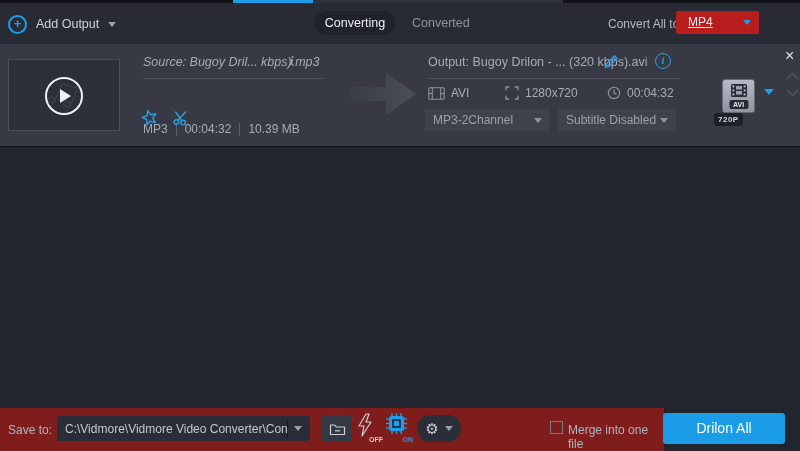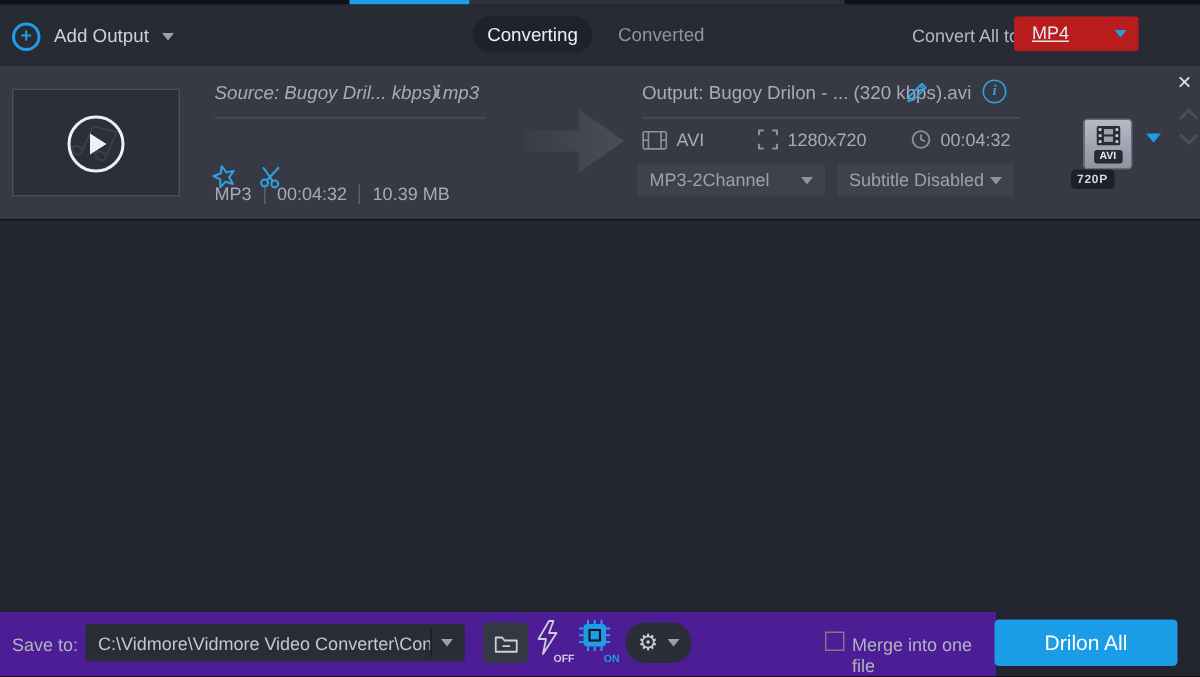--- a/index.html
+++ b/index.html
@@ -100,21 +100,21 @@
   }
   .badge-caret { position:absolute; left:50px; top:19px; width:0; height:0;
     border-left:5px solid transparent; border-right:5px solid transparent; border-top:6px solid #1e9de8; }
 
   .close-x { position:absolute; left:785px; top:4px; color:#dfe2e8; font-size:16px; line-height:16px; cursor:pointer; }
   .chev { position:absolute; left:788px; width:7px; height:7px; border-left:2px solid #4b4f5a; border-top:2px solid #4b4f5a; cursor:pointer; }
   .chev-up { top:30px; transform:rotate(45deg); }
   .chev-down { top:42px; transform:rotate(225deg); }
 
   
-  .footer { position:absolute; top:408px; left:0; width:664px; height:43px; background:#4c1d95; }
+  .footer { position:absolute; top:408px; left:0; width:664px; height:43px; background:#7f1d1d; }
   .saveto-label { position:absolute; left:8px; top:15px; font-size:12px; color:#b0b4be; }
   .path-box {
     position:absolute; left:57px; top:8px; width:253px; height:25px; background:#2a2d37; border-radius:2px;
   }
   .path-input {
     position:absolute; left:0; top:0; width:222px; height:25px; background:transparent; border:none; outline:none;
     color:#c3c7d0; font-size:12px; padding:0 0 0 8px; font-family:"Liberation Sans", sans-serif;
   }
   .path-div { position:absolute; left:230px; top:3px; width:1px; height:19px; background:#1a1d25; }
   .path-caret { position:absolute; right:8px; top:10px; border-top-color:#9ba0ab; cursor:pointer; }

